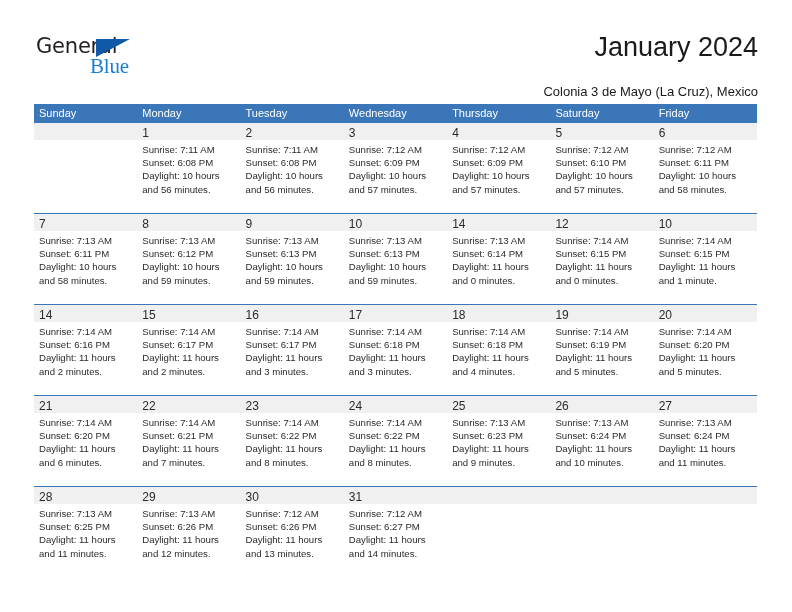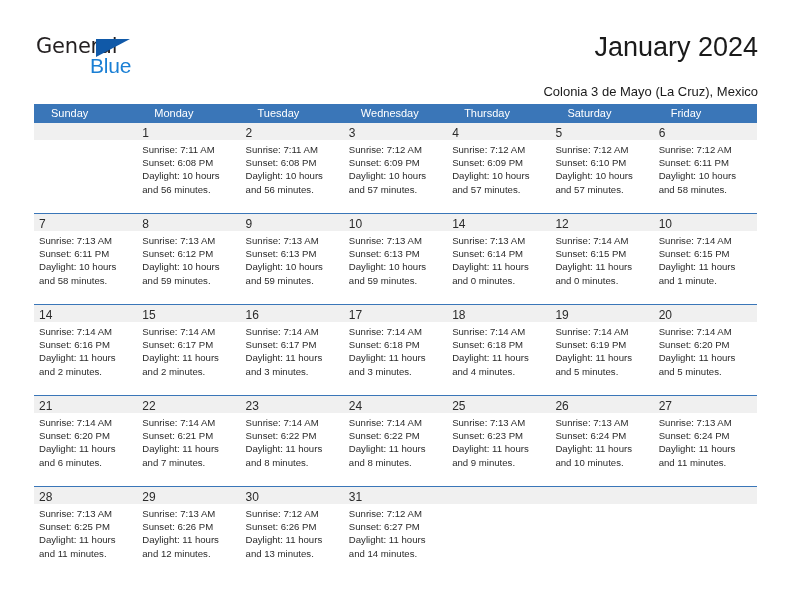--- a/index.html
+++ b/index.html
@@ -48,21 +48,21 @@
     font-family: "DejaVu Sans", sans-serif;
     font-weight: 400;
   }
   .logo-blue {
     position: absolute;
     left: 56px;
     top: 20px;
     font-size: 21px;
     letter-spacing: -0.2px;
     color: #1a7fd4;
-    font-family: Liberation Sans, sans-serif;
+    font-family: Liberation Serif, serif;
     font-weight: 400;
   }
   .logo-triangle {
     position: absolute;
     left: 62px;
     top: 5px;
     width: 0;
     height: 0;
     border-left: 34px solid #1059a8;
     border-bottom: 18px solid transparent;
@@ -101,21 +101,21 @@
   .cal-header {
     display: flex;
     background: #3a76b8;
     height: 19px;
   }
   .cal-header .hcell {
     flex: 1 1 0;
     color: #ffffff;
     font-size: 11px;
     line-height: 19px;
-    padding-left: 17px;
+    padding-left: 5px;
     box-sizing: border-box;
     font-family: "Liberation Sans", sans-serif;
     white-space: nowrap;
     overflow: hidden;
   }
 
   .week {
     position: relative;
     height: 90px;
     border-top: 1.4px solid #3a76b8;

